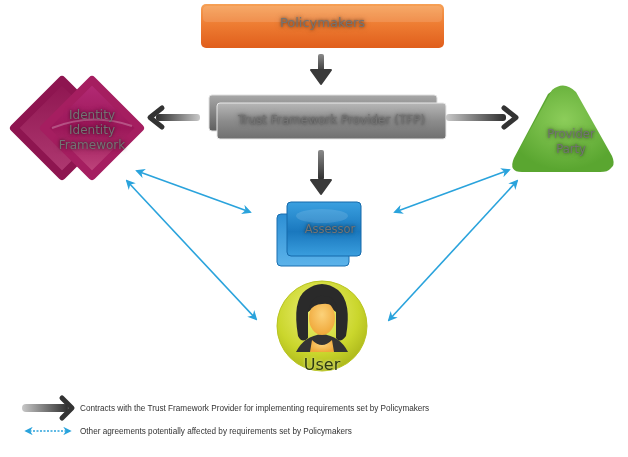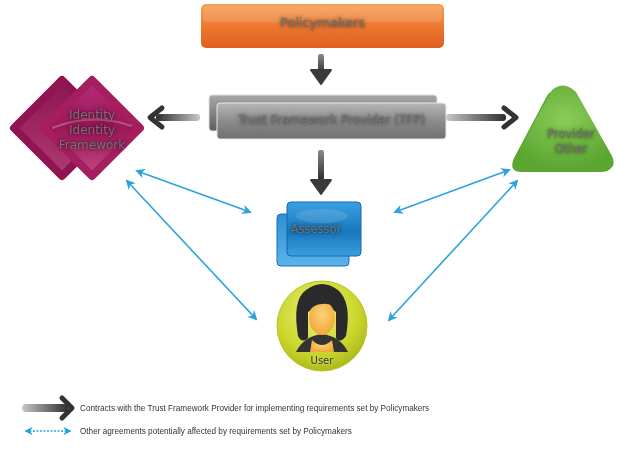--- a/index.html
+++ b/index.html
@@ -163,21 +163,21 @@
 <div class="lbl" style="left:217px; top:113px; width:229px; font-size:12px;text-align:center;">Trust Framework Provider (TFP)</div>
 
 <div class="lbl" style="left:56px; top:108px; width:72px; font-size:12px; line-height:15px;">
   <div>Identity</div>
   <div>Identity</div>
   <div>Framework</div>
 </div>
 
 <div class="lbl" style="left:535px; top:127px; width:72px; font-size:11.5px; line-height:15px;">
   <div>Provider</div>
-  <div>Other</div>
+  <div>Party</div>
 </div>
 
-<div class="lbl" style="left:276px; top:222px; width:80px; font-size:11.5px;">Assessor</div>
+<div class="lbl" style="left:290px; top:222px; width:80px; font-size:11.5px;">Assessor</div>
 
-<div class="lbl" style="left:292px; top:355px; width:60px; font-size:10px; color:#2d3a10; text-shadow:0 0 3px rgba(255,255,255,0.6);">User</div>
+<div class="lbl" style="left:292px; top:355px; width:60px; font-size:16px; color:#2d3a10; text-shadow:0 0 3px rgba(255,255,255,0.6);">User</div>
 
 <div class="legend-text" style="left:80px; top:402px;">Contracts with the Trust Framework Provider for implementing requirements set by Policymakers</div>
 <div class="legend-text" style="left:80px; top:425px;">Other agreements potentially affected by requirements set by Policymakers</div>
 
 </body></html>

